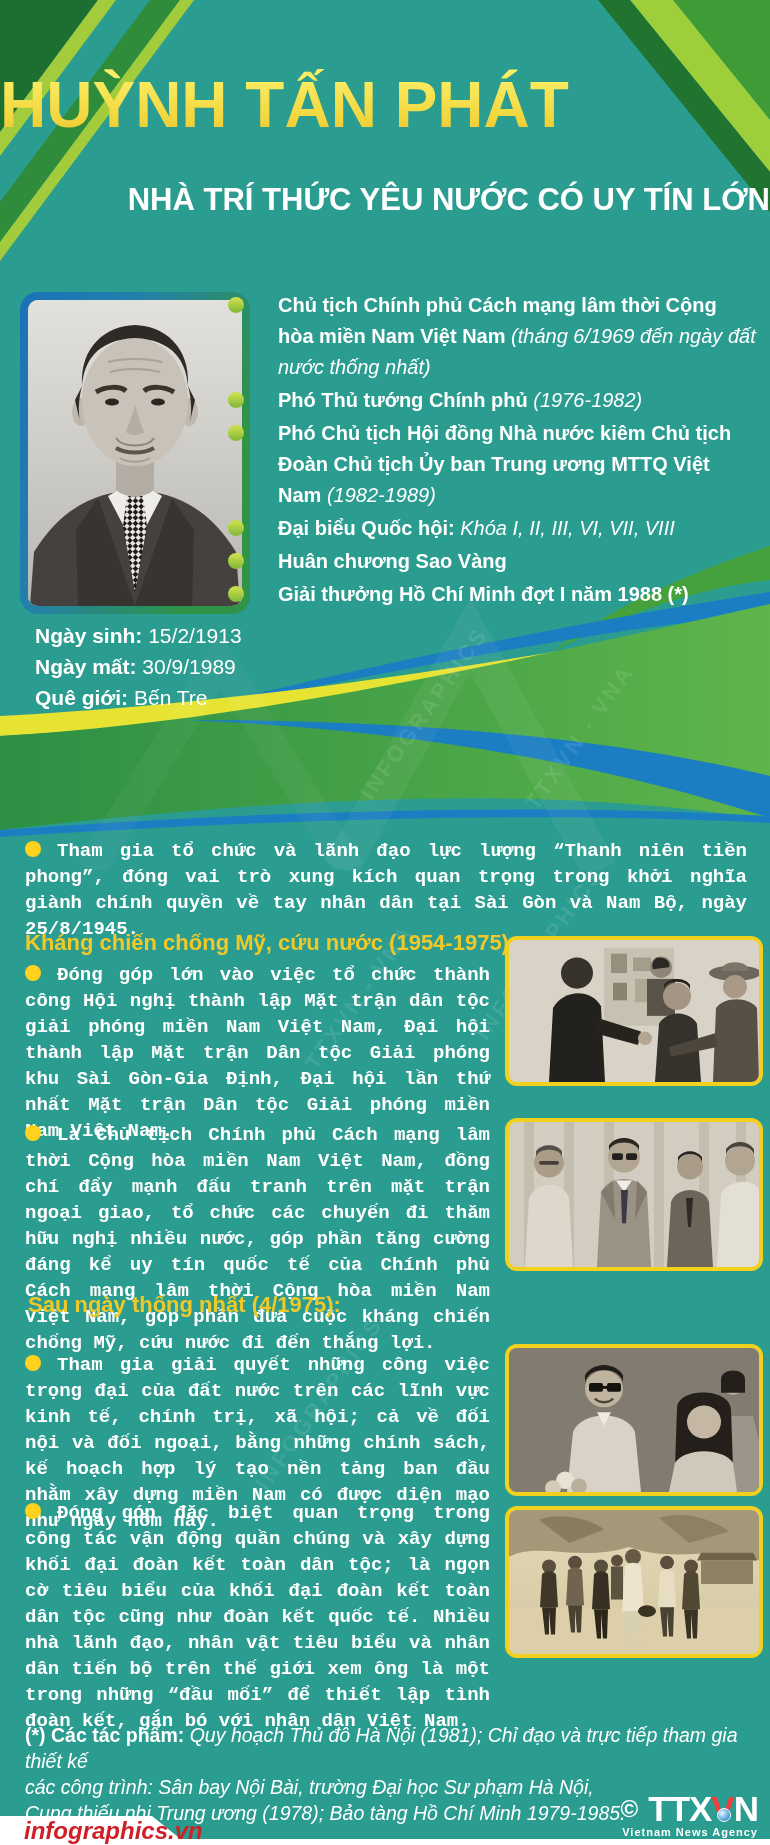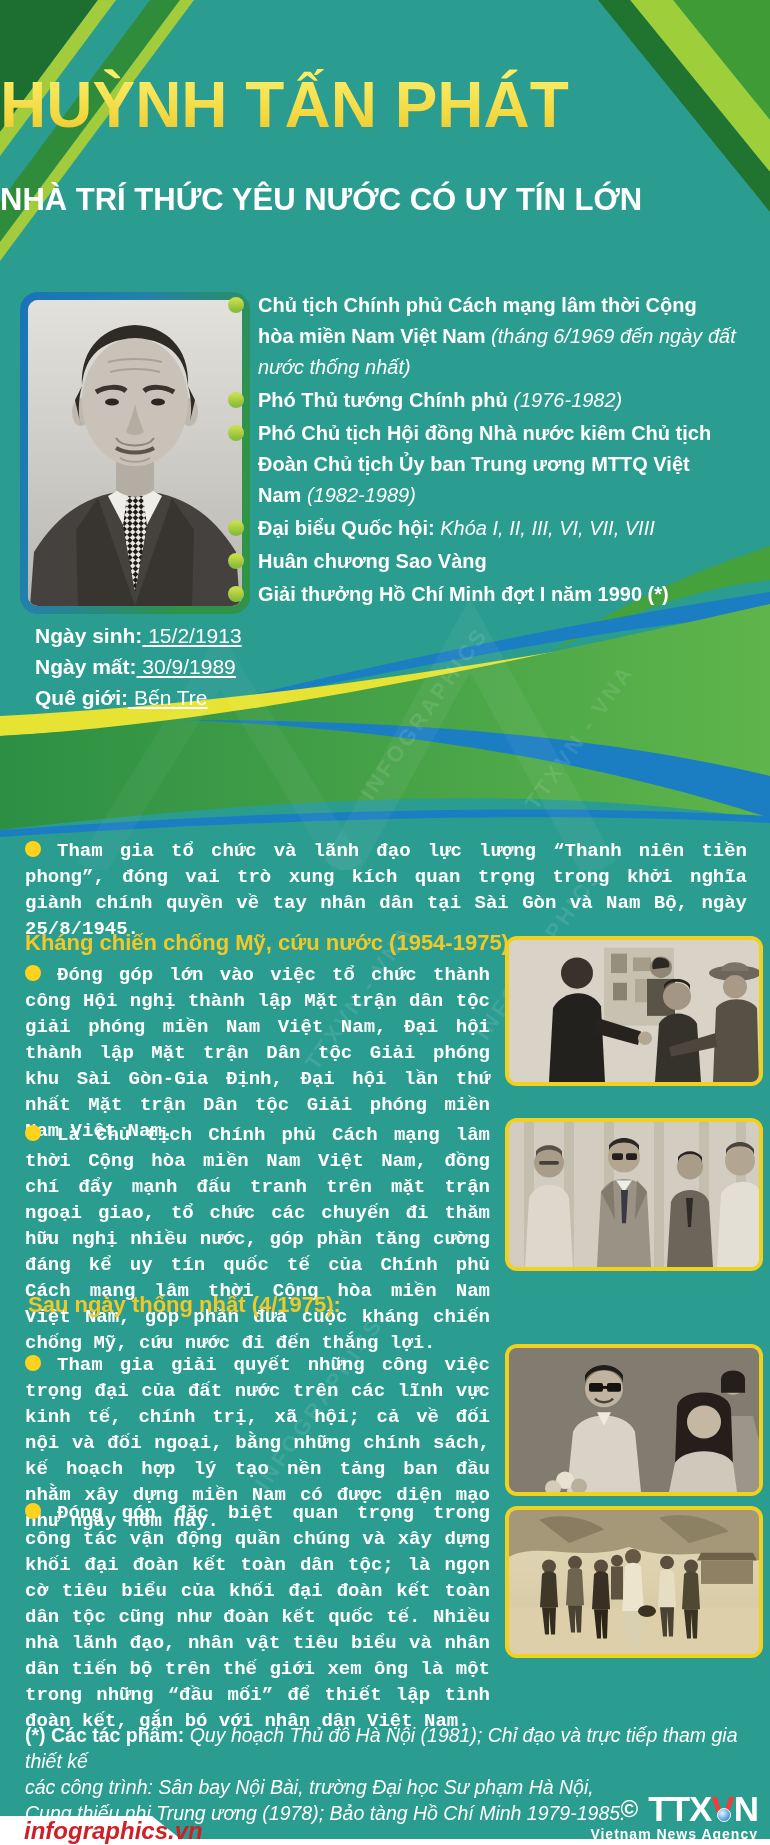--- a/index.html
+++ b/index.html
@@ -12,43 +12,43 @@
   .abs{position:absolute;}
   
   .title{
     left:0;top:68px;width:770px;text-align:left;
     font-size:64px;font-weight:900;letter-spacing:0px;
     color:#f6dd45;
     background:linear-gradient(180deg,#fbee66 10%,#f2d53c 70%,#e4bb35 100%);
     -webkit-background-clip:text;background-clip:text;-webkit-text-fill-color:transparent;
   }
   .subtitle{
-    left:0;top:182px;width:770px;text-align:left;
+    left:0;top:182px;width:770px;text-align:right;
     font-size:31px;font-weight:800;color:#ffffff;letter-spacing:0px;
   }
   
   .portrait-frame{
     left:20px;top:292px;width:230px;height:322px;border-radius:18px;
     background:linear-gradient(110deg,#1a72b8 0%,#2380ab 35%,#2f9447 80%);
     padding:8px;box-sizing:border-box;
   }
   .portrait-inner{width:100%;height:100%;border-radius:10px;overflow:hidden;background:#cfcdc7;}
   
   .roles{left:228px;top:290px;width:520px;}
-  .role{display:grid;grid-template-columns:30px 1fr;margin-bottom:2px;}
+  .role{display:grid;grid-template-columns:30px 1fr;margin-bottom:2px;gap:20px;}
   .role-dot{
     width:16px;height:16px;border-radius:50%;margin-top:7px;
     background:linear-gradient(180deg,#c7dd4b 15%,#8abd3c 85%);
   }
   .role-text{font-size:20px;font-weight:700;line-height:31px;color:#fff;width:478px;}
   .role-text .it{font-weight:400;font-style:italic;}
   
   .birth{left:35px;top:620px;font-size:21px;line-height:31px;}
   .birth b{font-weight:800;}
-  .birth .val{font-weight:400;text-decoration:underline;}
+  .birth .val{font-weight:400;}
   
   .para{
     font-size:19px;font-weight:700;line-height:26px;color:#fff;
     text-align:justify;
     font-family:Liberation Mono, monospace;
   }
   .bdot{
     display:inline-block;width:16px;height:16px;border-radius:50%;
     background:#ffd21e;margin-right:16px;transform:translateY(1px);
   }
@@ -74,21 +74,21 @@
   .ttxvn{right:12px;top:1792px;text-align:right;color:#fff;}
   .ttxvn .row{display:flex;align-items:center;justify-content:flex-end;gap:10px;}
   .copy{font-size:24px;font-weight:700;}
   .ttxvn .logo{font-size:35px;font-weight:900;letter-spacing:-1px;position:relative;line-height:34px;}
   .ttxvn .logo .v{color:#f23d3d;}
   .ttxvn .globe{
     position:absolute;right:27px;bottom:4px;width:12px;height:12px;border-radius:50%;
     background:radial-gradient(circle at 35% 35%,#e8f4ff,#5aa7e0 60%,#22639c);
     border:1px solid #fff;
   }
-  .ttxvn .sub{font-size:14px;font-weight:700;letter-spacing:1px;margin-top:0px;}
+  .ttxvn .sub{font-size:11px;font-weight:700;letter-spacing:1px;margin-top:0px;}
   
   .wm{
     position:absolute;color:rgba(255,255,255,0.10);font-weight:800;font-size:22px;
     letter-spacing:3px;transform:rotate(-55deg);transform-origin:left top;white-space:nowrap;
     pointer-events:none;
   }
 </style>
 </head>
 <body>
 
@@ -201,21 +201,21 @@
     <div class="role">
       <span class="role-dot"></span>
       <span class="role-text"><span>Đại biểu Quốc hội: </span><span class="it">Khóa I, II, III, VI, VII, VIII</span></span>
     </div>
     <div class="role">
       <span class="role-dot"></span>
       <span class="role-text"><span>Huân chương Sao Vàng</span></span>
     </div>
     <div class="role">
       <span class="role-dot"></span>
-      <span class="role-text"><span>Giải thưởng Hồ Chí Minh đợt I năm 1990 (*)</span></span>
+      <span class="role-text"><span>Giải thưởng Hồ Chí Minh đợt I năm 1988 (*)</span></span>
     </div>
   </div>
 
   <div class="abs birth">
     <div><b>Ngày sinh:</b><span class="val"> 15/2/1913</span></div>
     <div><b>Ngày mất:</b><span class="val"> 30/9/1989</span></div>
     <div><b>Quê giới:</b><span class="val"> Bến Tre</span></div>
   </div>
 
   <div class="abs para" style="left:25px;top:838px;width:722px">

